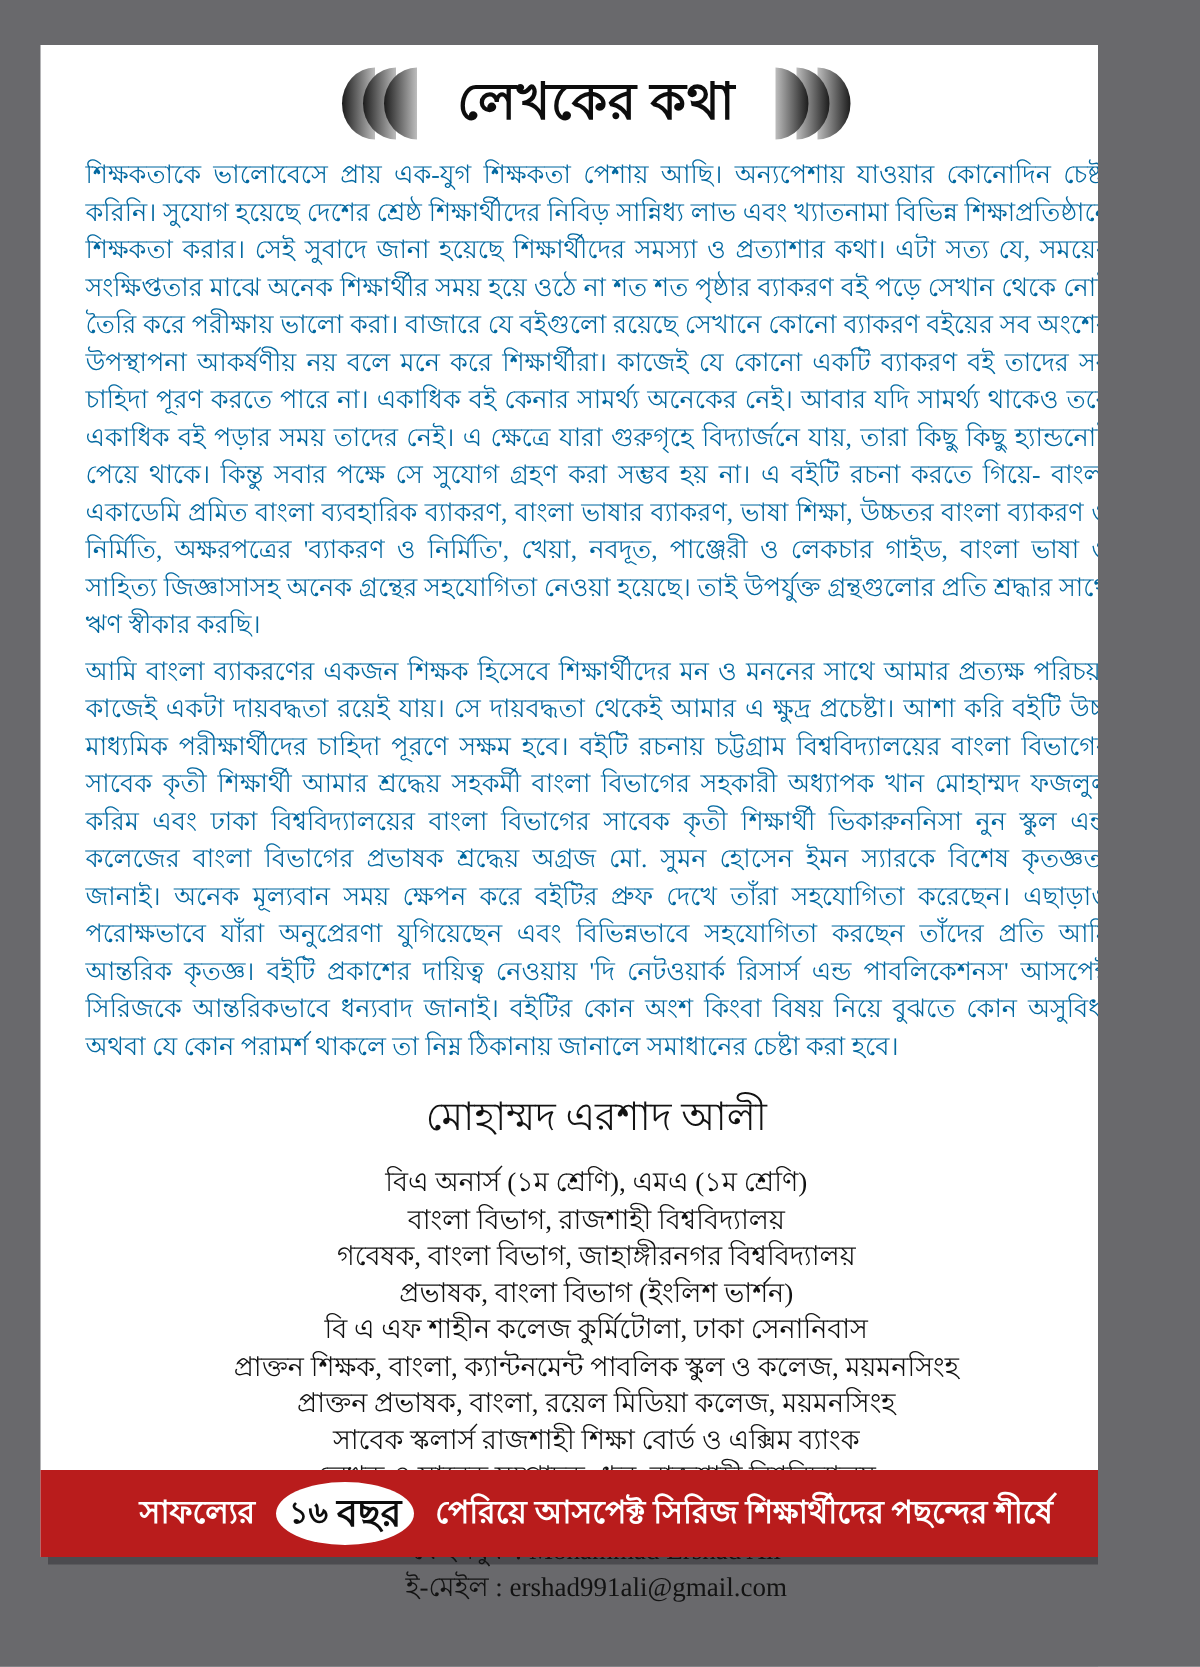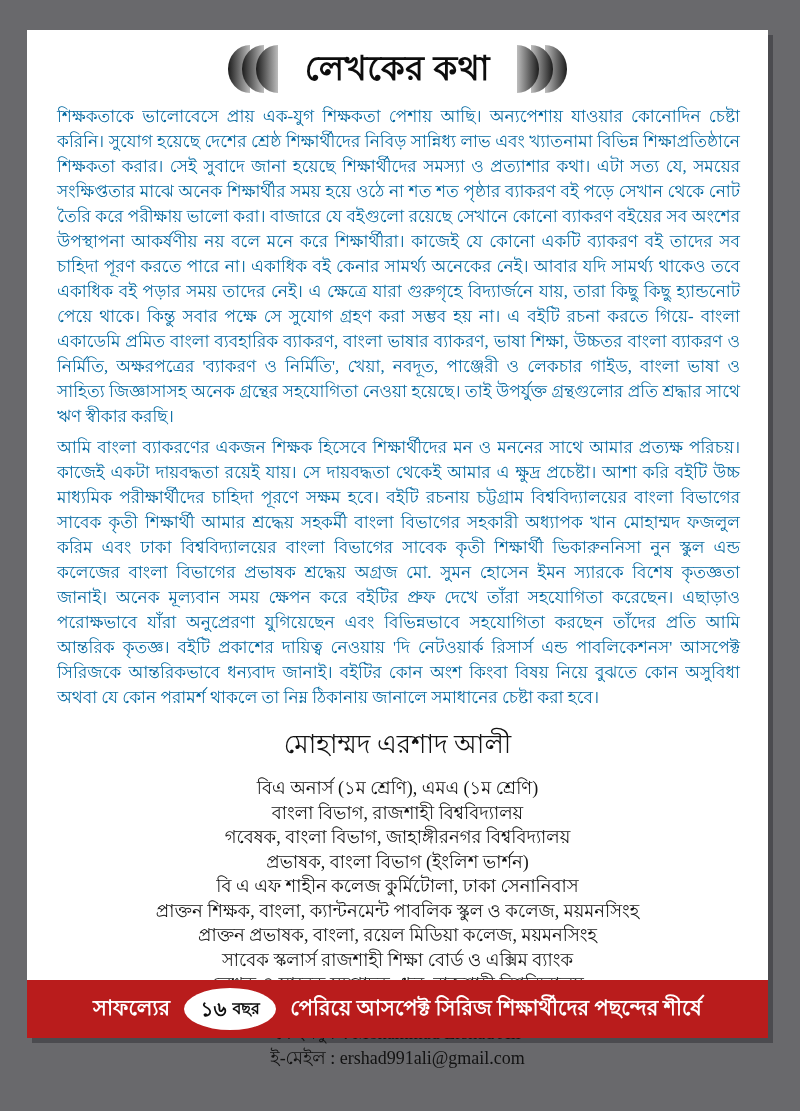--- a/index.html
+++ b/index.html
@@ -3,21 +3,21 @@
 <meta charset="utf-8">
 <style>
   html, body {
     margin: 0;
     padding: 0;
     background: #69696c;
     font-family: "Liberation Serif", "DejaVu Sans", sans-serif;
   }
   .canvas {
     position: relative;
-    width: 800px;
+    width: 732px;
     height: 1111px;
     background: #69696c;
     overflow: hidden;
   }
   .page {
     position: absolute;
     left: 27px;
     top: 30px;
     width: 741px;
     height: 1008px;
@@ -96,21 +96,21 @@
     justify-content: center;
     gap: 6px;
     flex: 0 0 auto;
   }
   .badge-num {
     font-size: 20px;
     font-weight: bold;
     line-height: 1;
   }
   .badge-unit {
-    font-size: 16px;
+    font-size: 25px;
     font-weight: bold;
     line-height: 1;
   }
 </style>
 </head>
 <body>
 
 <div class="canvas">
   <div class="page">
 

